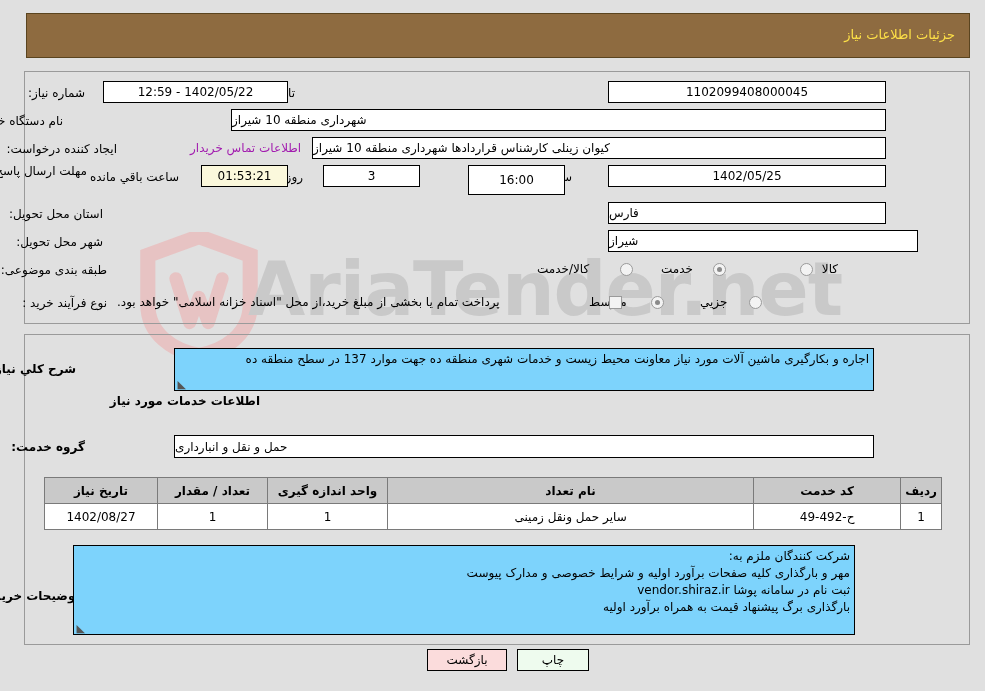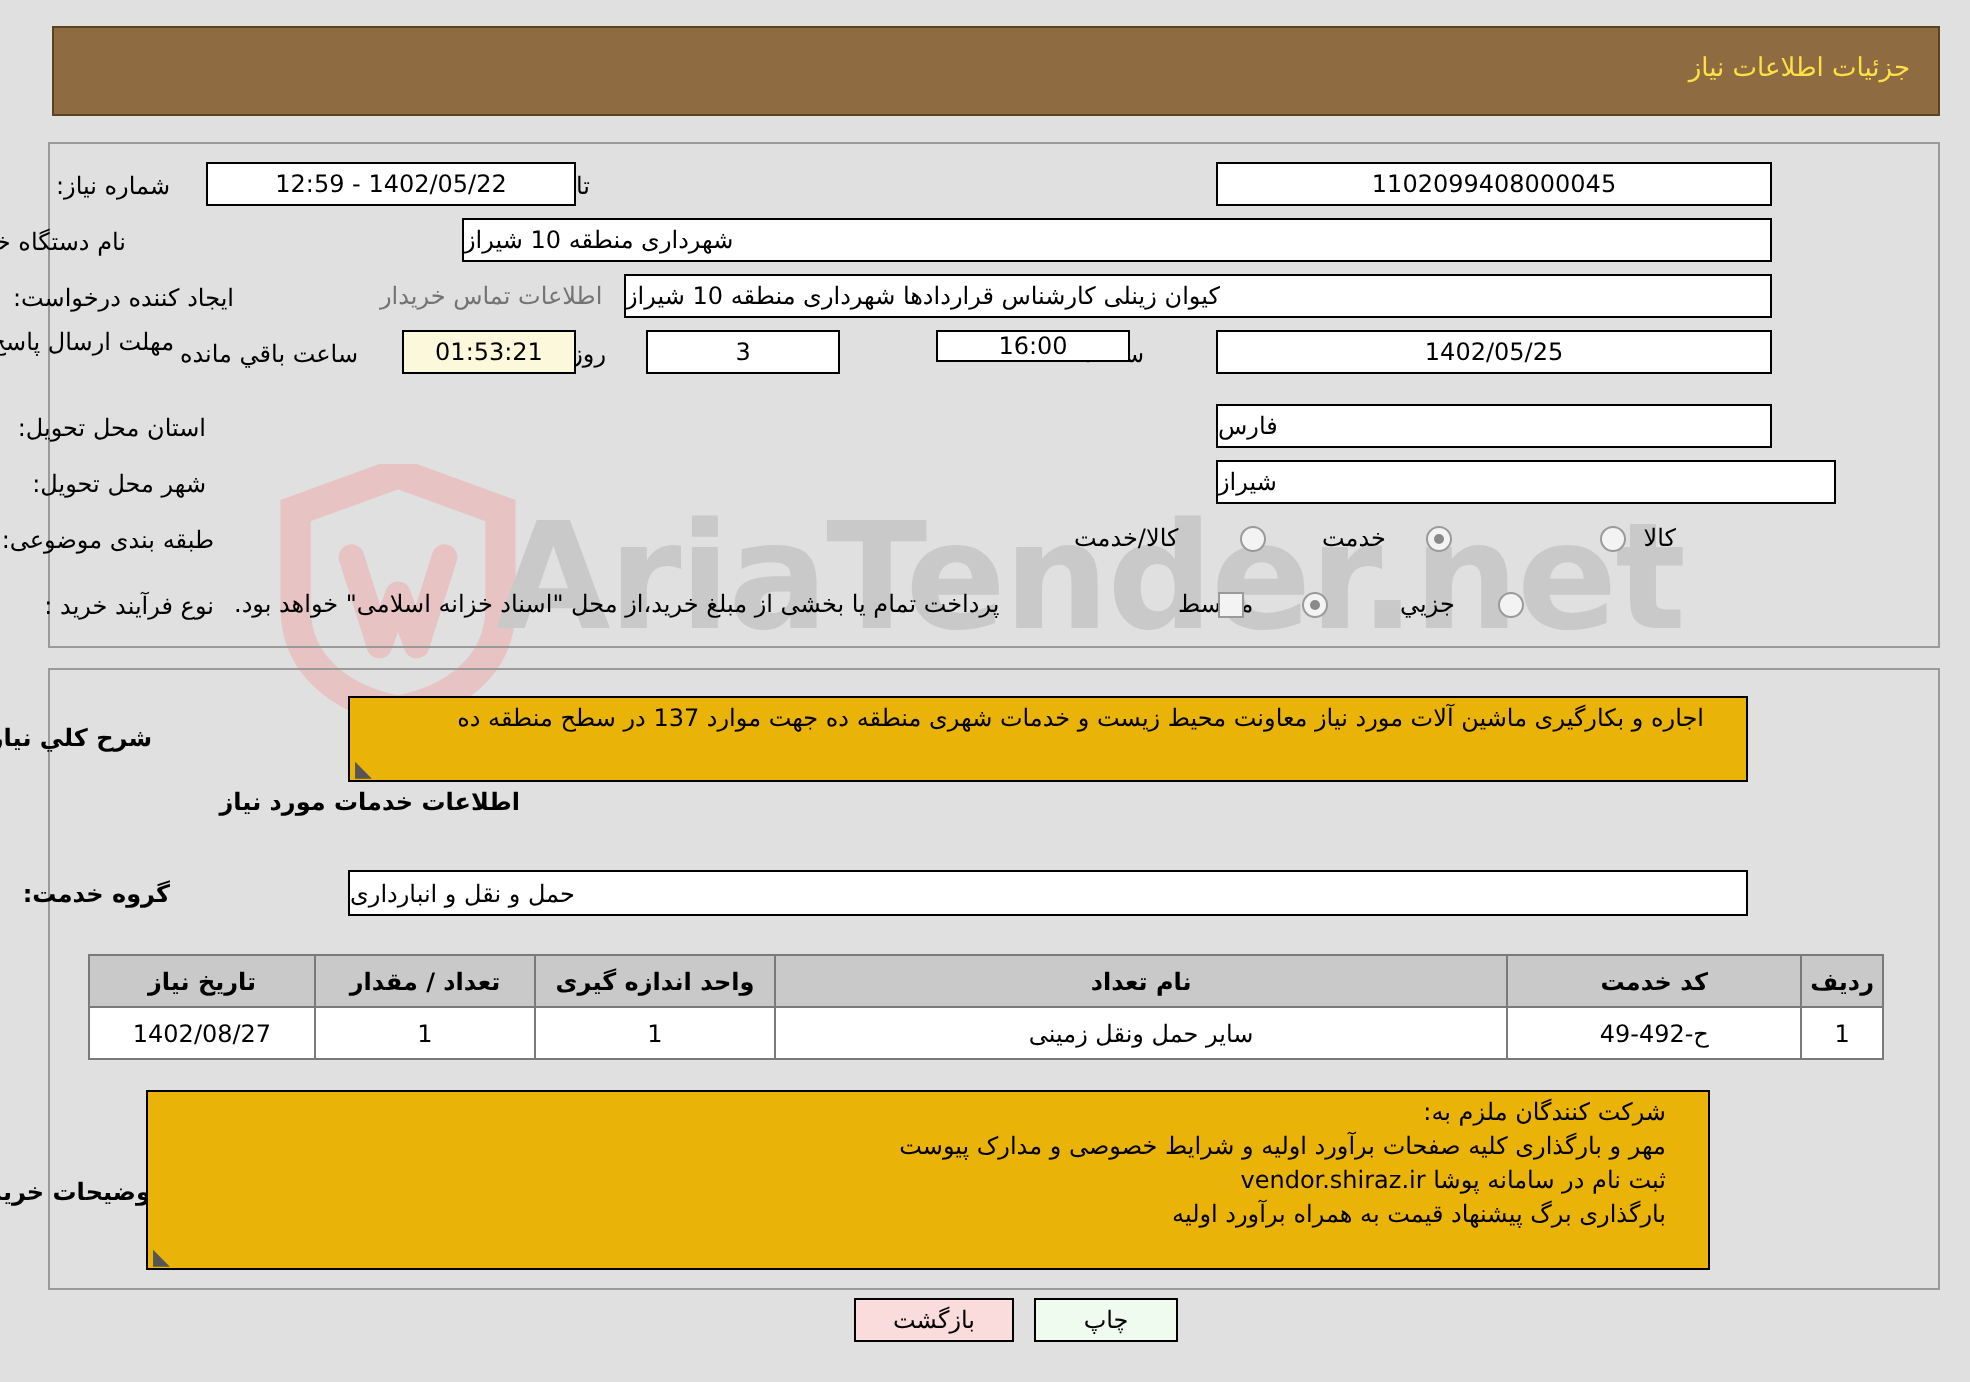--- a/index.html
+++ b/index.html
@@ -93,21 +93,21 @@
     align-items: center;
     overflow: hidden;
     white-space: nowrap;
   }
   .fld.center { justify-content: center; }
   .fld.rightal { justify-content: flex-end; padding-right: 3px; }
   .fld.yellow { background: #fbf8dc; }
 
   .link {
     position: absolute;
-    color: #737373;
+    color: #a21caf;
     font-size: 12px;
     white-space: nowrap;
     cursor: pointer;
     z-index: 5;
   }
 
   
   .radio {
     position: absolute;
     width: 13px; height: 13px;
@@ -128,25 +128,25 @@
     position: absolute;
     width: 13px; height: 13px;
     border: 1px solid #9a9a9a;
     background: #f3f3f3;
     z-index: 5;
   }
 
   
   .ta {
     position: absolute;
-    background: #eab308;
+    background: #7dd3fc;
     border: 1px solid #000;
     font-size: 12px;
     color: #000;
-    padding: 2px 21px 2px 3px;
+    padding: 2px 4px 2px 3px;
     z-index: 4;
     overflow: hidden;
     line-height: 17px;
     text-align: right;
   }
   .ta .grip {
     position: absolute;
     left: 2px; bottom: 1px;
     width: 9px; height: 9px;
     color: #555;
@@ -239,21 +239,21 @@
   <div class="lbl" style="right:922px; top:114px;">نام دستگاه خریدار:</div>
   <div class="fld rightal" style="left:231px; top:109px; width:655px; height:22px;">شهرداری منطقه 10 شیراز</div>
 
   <div class="lbl" style="right:868px; top:142px;">ایجاد کننده درخواست:</div>
   <div class="fld rightal" style="left:312px; top:137px; width:574px; height:22px;">کیوان زینلی کارشناس قراردادها شهرداری منطقه 10 شیراز</div>
   <div class="link" style="left:190px; top:141px;">اطلاعات تماس خریدار</div>
 
   <div class="lbl" style="right:898px; top:163px; text-align:right; line-height:16px;">مهلت ارسال پاسخ: تا تاریخ:</div>
   <div class="fld center" style="left:608px; top:165px; width:278px; height:22px;">1402/05/25</div>
   <div class="lbl" style="right:413px; top:170px;">ساعت</div>
-  <div class="fld center" style="left:468px; top:165px; width:97px; height:16px;">16:00</div>
+  <div class="fld center" style="left:468px; top:165px; width:97px; height:30px;">16:00</div>
   <div class="fld center" style="left:323px; top:165px; width:97px; height:22px;">3</div>
   <div class="lbl" style="right:682px; top:170px;">روز و</div>
   <div class="fld center yellow" style="left:201px; top:165px; width:87px; height:22px;">01:53:21</div>
   <div class="lbl" style="right:806px; top:170px;">ساعت باقي مانده</div>
 
   <div class="lbl" style="right:882px; top:207px;">استان محل تحویل:</div>
   <div class="fld rightal" style="left:608px; top:202px; width:278px; height:22px;">فارس</div>
 
   <div class="lbl" style="right:882px; top:235px;">شهر محل تحویل:</div>
   <div class="fld rightal" style="left:608px; top:230px; width:310px; height:22px;">شیراز</div>

